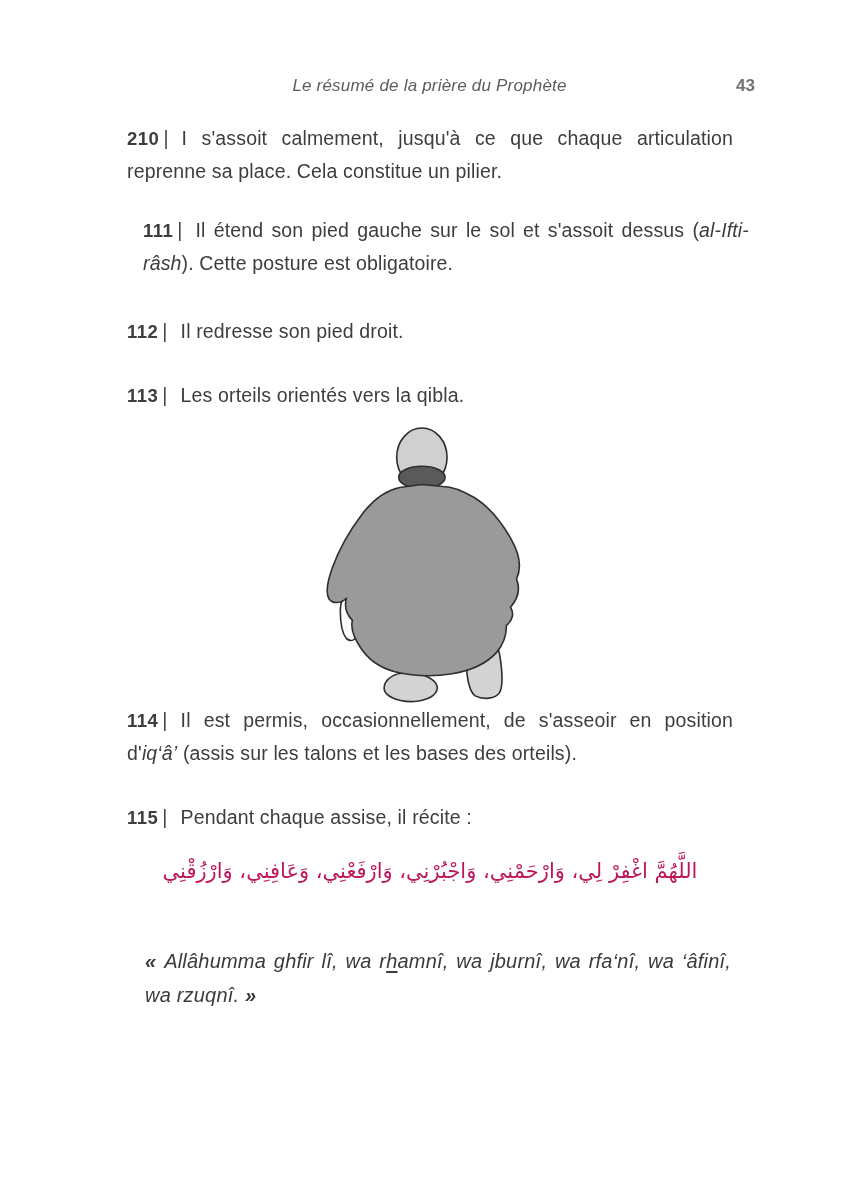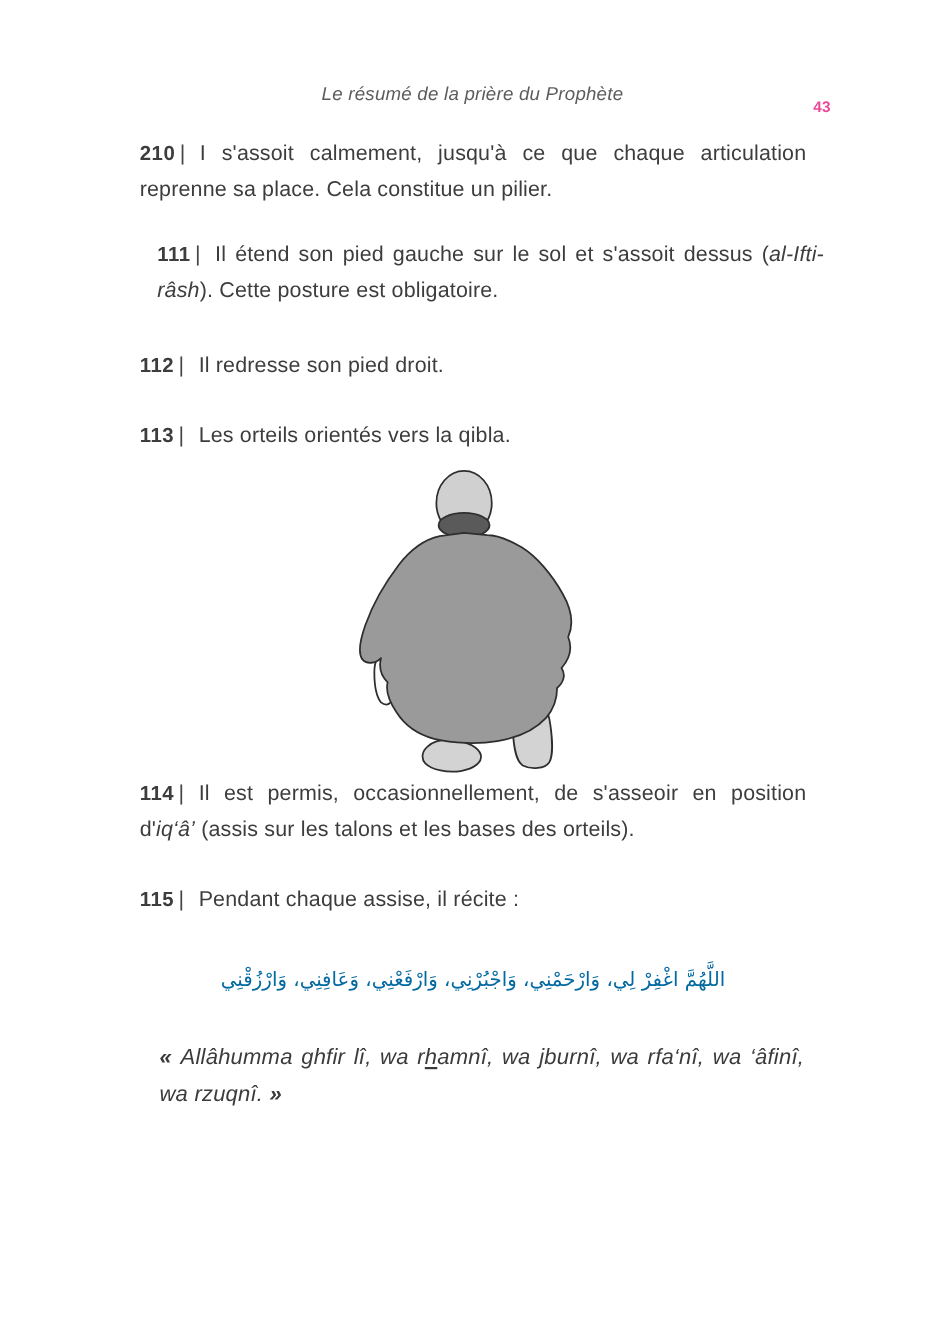--- a/index.html
+++ b/index.html
@@ -16,24 +16,24 @@
   
   .running-header {
     position: absolute; top: 76px; left: 0; width: 100%;
     text-align: center;
     font-style: italic;
     font-size: 17px;
     color: #5c5c5c;
     letter-spacing: 0.2px;
   }
   .folio {
-    position: absolute; top: 89px; right: 104px;
+    position: absolute; top: 76px; right: 104px;
     font-weight: bold;
-    font-size: 14px;
-    color: #ec4899;
+    font-size: 17px;
+    color: #737373;
     font-style: normal;
   }
 
   
   .item {
     position: absolute;
     left: 127px; width: 606px;
     font-size: 19.5px;
     line-height: 33px;
     text-align: justify;
@@ -58,23 +58,23 @@
   }
   .figure-wrap svg { width: 100%; height: 100%; display: block; }
   .fig-ln { stroke-width: 1.6px; stroke-linejoin: round; }
 
   
   .arabic-line {
     position: absolute; top: 851px; left: 120px; width: 620px;
     direction: rtl;
     text-align: center;
     font-family: "DejaVu Sans", sans-serif;
-    font-size: 18px;
-    line-height: 80px;
-    color: #0369a1;
+    font-size: 21px;
+    line-height: 40px;
+    color: #be185d;
   }
 
   
   .translit {
     position: absolute; top: 944px; left: 145px; width: 586px;
     font-style: italic;
     font-size: 20px;
     line-height: 34px;
     text-align: justify;
     color: #3b3b3b;

